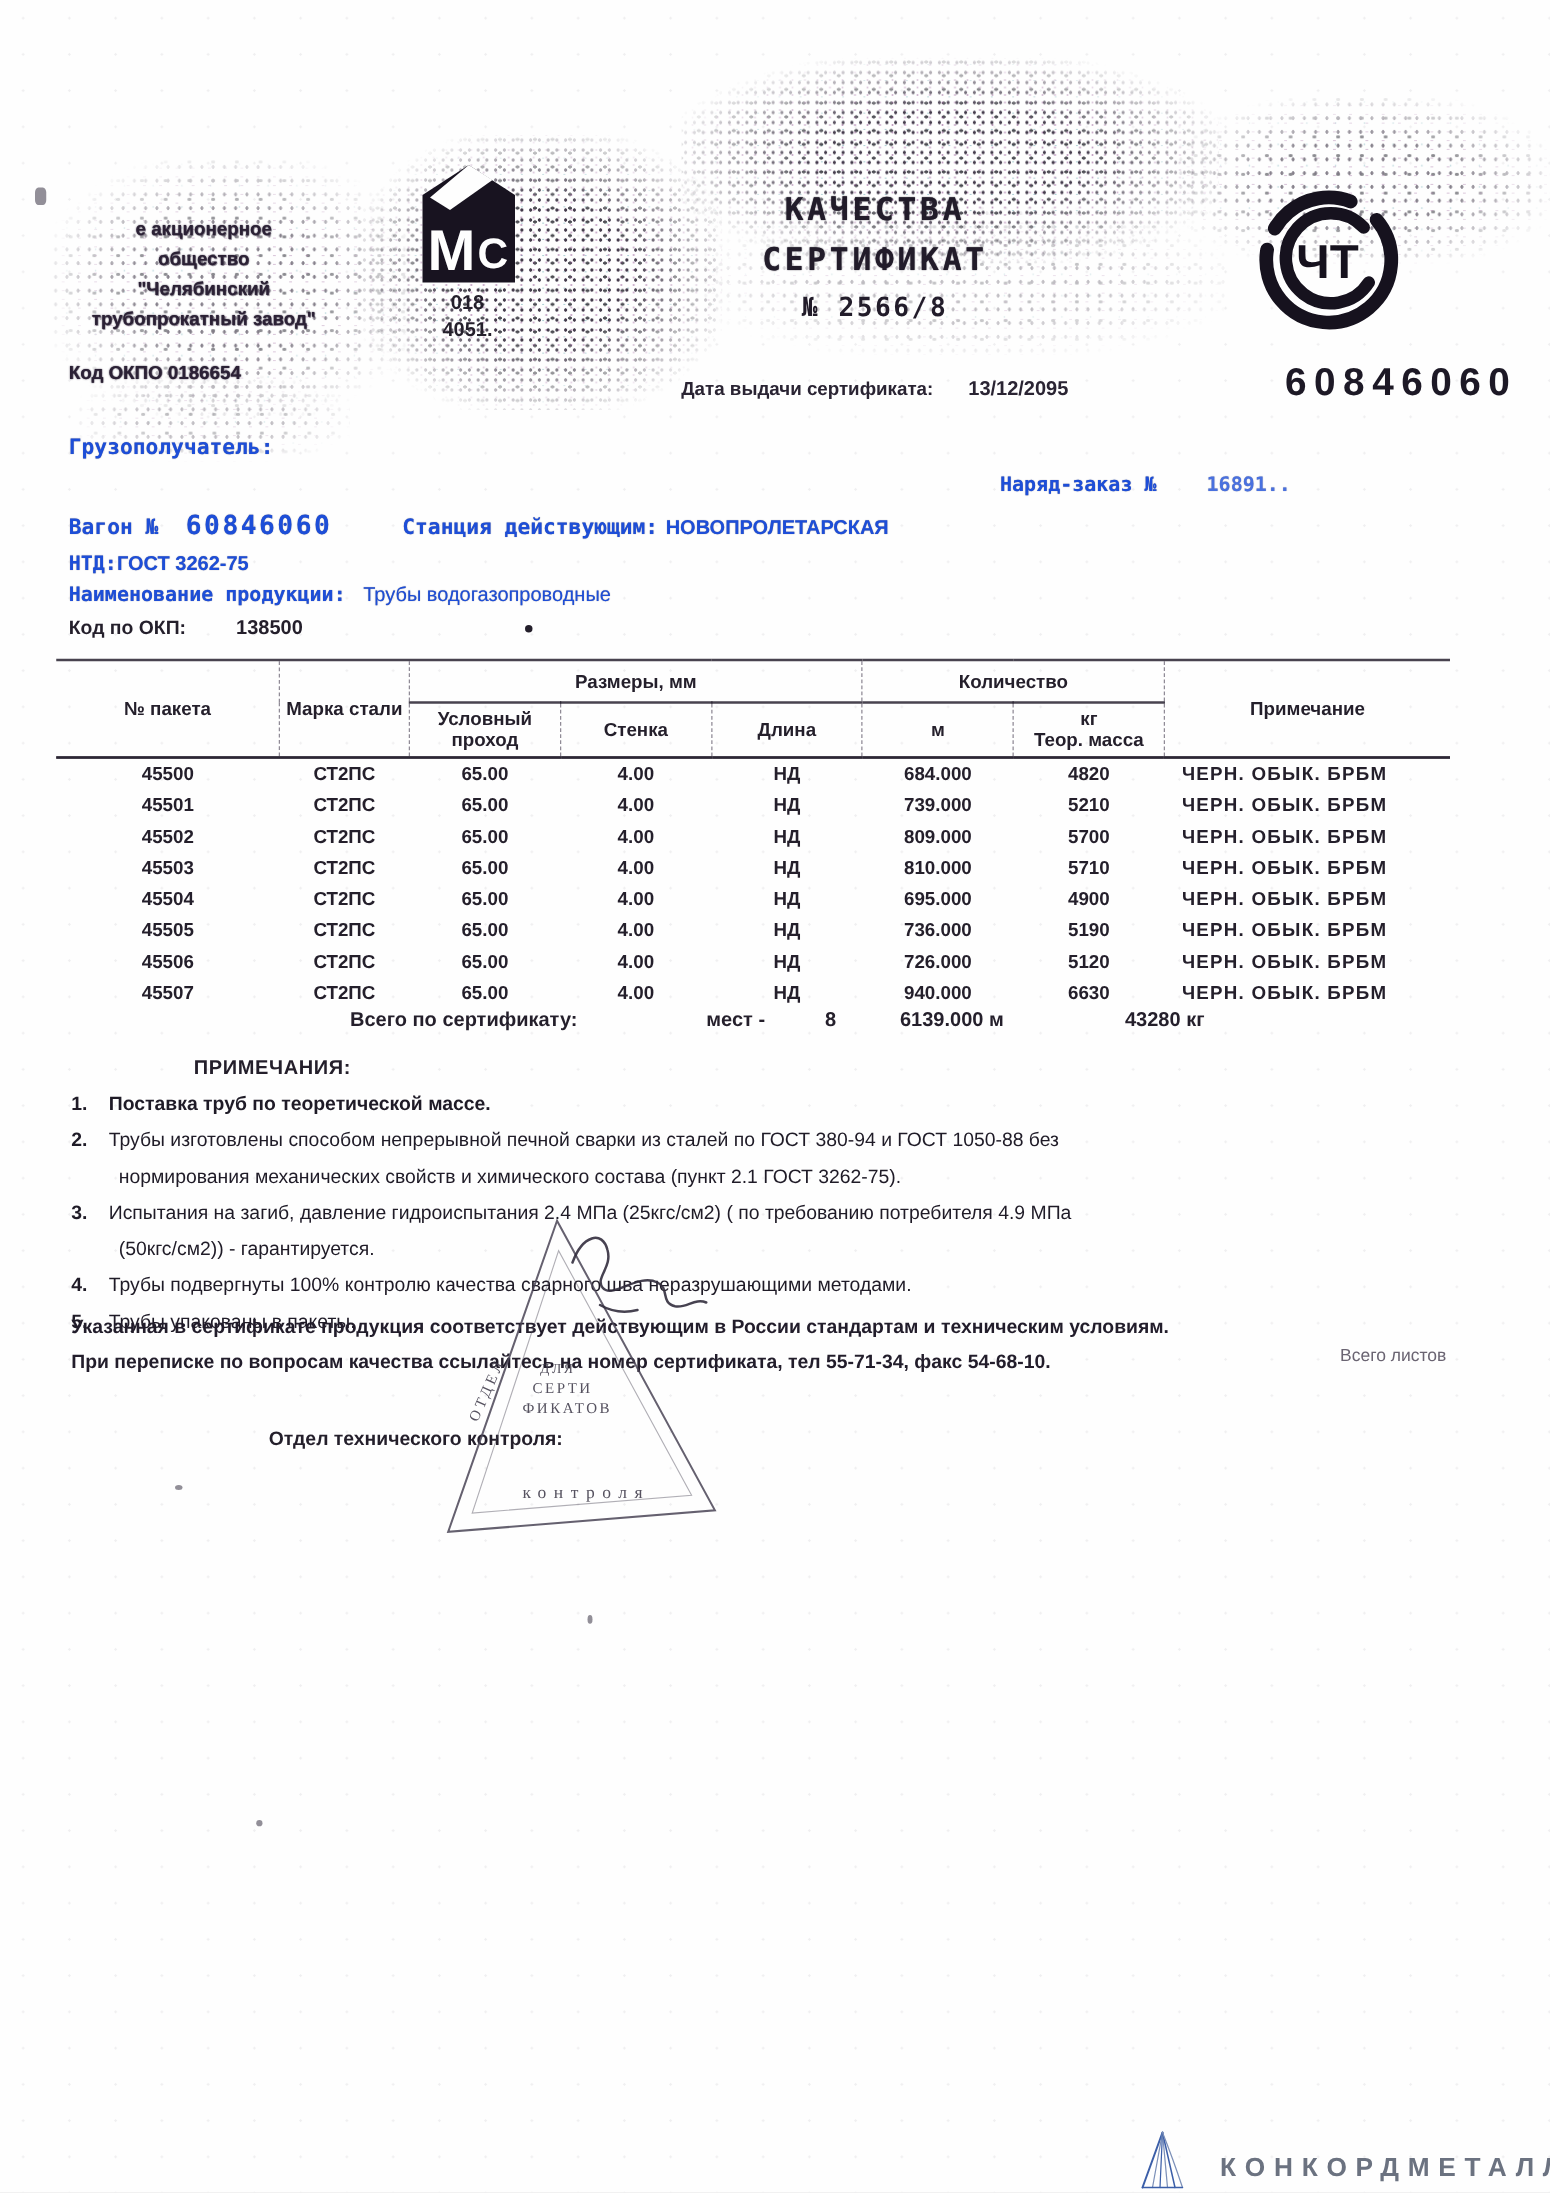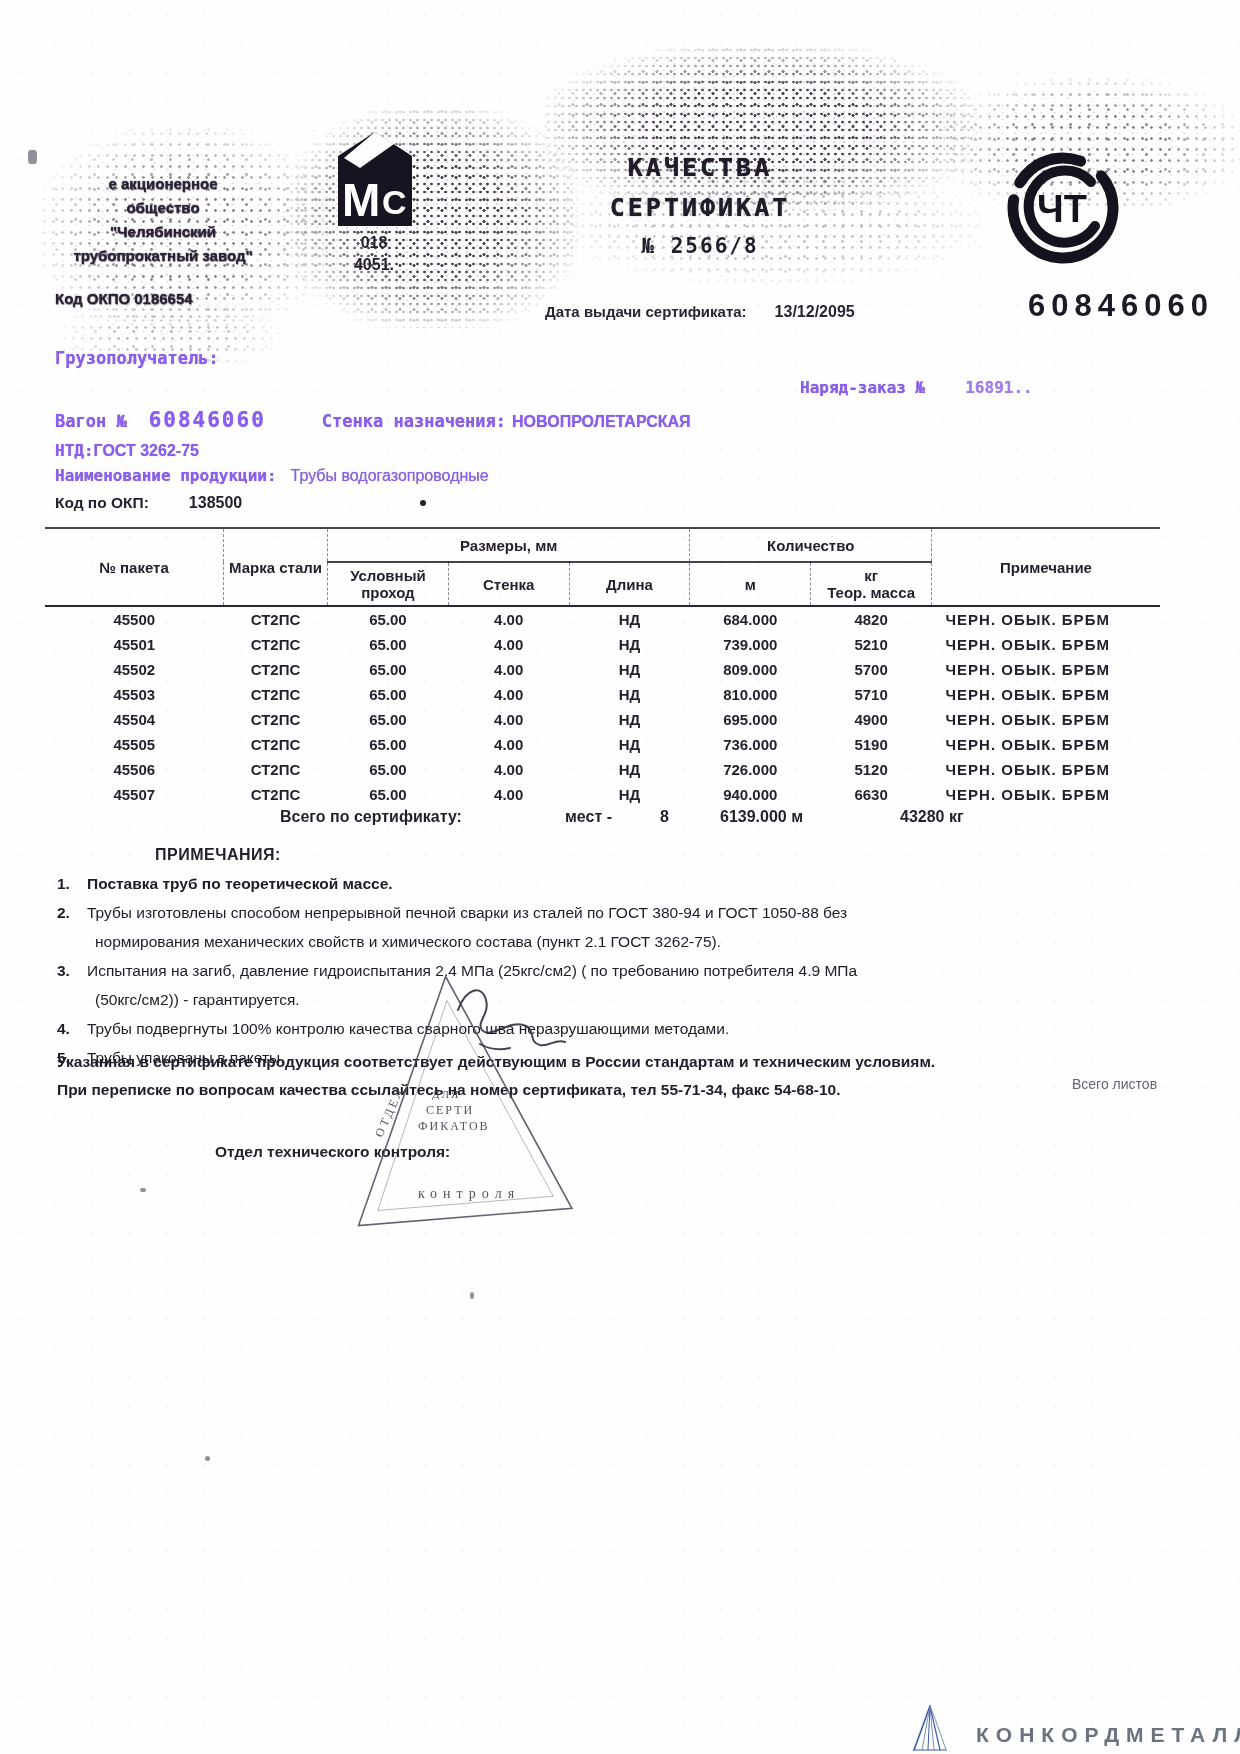--- a/index.html
+++ b/index.html
@@ -8,21 +8,21 @@
     --line:rgba(40,34,48,.85);
     --dash:rgba(70,62,80,.6);
   }
   html,body{margin:0;padding:0;background:#e8e8e8;}
   .page{
     position:relative;width:1240px;height:1754px;margin:0 auto;
     background:#fefefe;overflow:hidden;
     font-family:"Liberation Sans",sans-serif;color:var(--ink);
   }
   .abs{position:absolute;}
-  .typed{font-family:"DejaVu Sans Mono",monospace;font-weight:700;color:#8b5cf6;
+  .typed{font-family:"DejaVu Sans Mono",monospace;font-weight:700;color:#1d4ed8;
          text-shadow:0 0 .8px rgba(40,30,50,.55);}
   .fuzzy{text-shadow:0 0 1.3px rgba(43,33,53,.9),.5px .5px 0 rgba(43,33,53,.4);}
   
   .speckle{position:absolute;pointer-events:none;
     background-image:
       radial-gradient(rgba(25,15,35,.95) 1px, transparent 1.4px),
       radial-gradient(rgba(110,30,110,.5) .8px, transparent 1.1px),
       radial-gradient(rgba(10,10,20,.85) 1.4px, transparent 1.8px),
       radial-gradient(rgba(0,110,125,.4) .7px, transparent 1px);
     background-size:9px 11px,13px 7px,19px 15px,23px 17px;
@@ -158,21 +158,21 @@
       <text x="34" y="74" font-family="Liberation Sans,sans-serif" font-weight="bold" font-size="38" fill="#16121e">ЧТ</text>
     </svg>
   </div>
   <div class="abs big-number">60846060</div>
 
   <div class="abs consignee typed">Грузополучатель:</div>
   <div class="abs order-line typed">
     <span>Наряд-заказ №</span><span class="val">16891..</span>
   </div>
   <div class="abs wagon-line typed">
-    <span>Вагон №</span><span class="wagon-no">60846060</span><span class="station-lbl">Стенка назначения:</span><span class="station-val">НОВОПРОЛЕТАРСКАЯ</span>
+    <span>Вагон №</span><span class="wagon-no">60846060</span><span class="station-lbl">Станция действующим:</span><span class="station-val">НОВОПРОЛЕТАРСКАЯ</span>
   </div>
   <div class="abs ntd-line typed">
     <span>НТД:</span><span class="ntd-val">ГОСТ 3262-75</span>
   </div>
   <div class="abs prod-line typed">
     <span>Наименование продукции:</span><span class="prod-val">Трубы водогазопроводные</span>
   </div>
   <div class="abs okp-line">
     <span>Код по ОКП:</span><span class="val">138500</span>
   </div>

